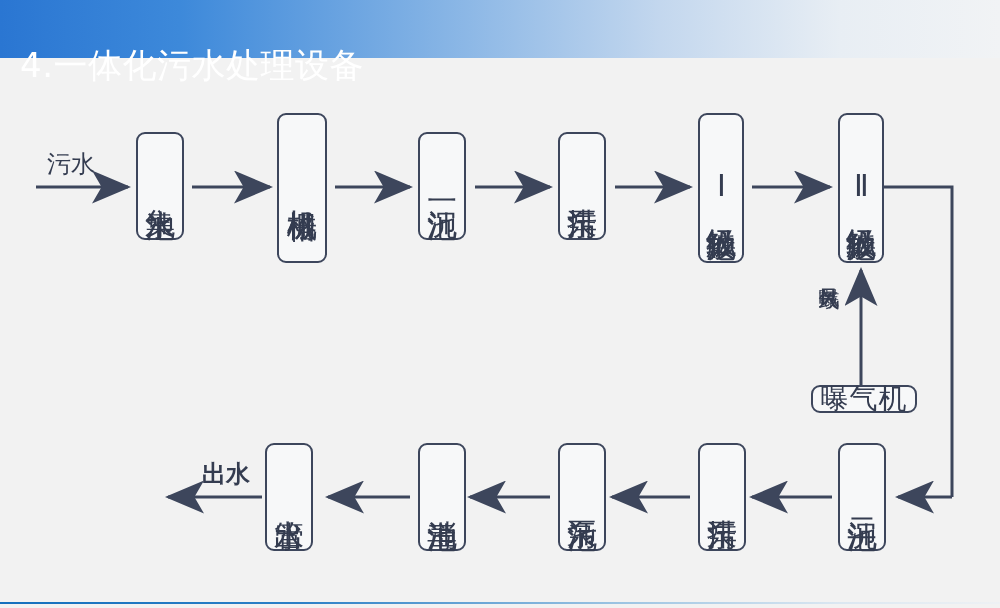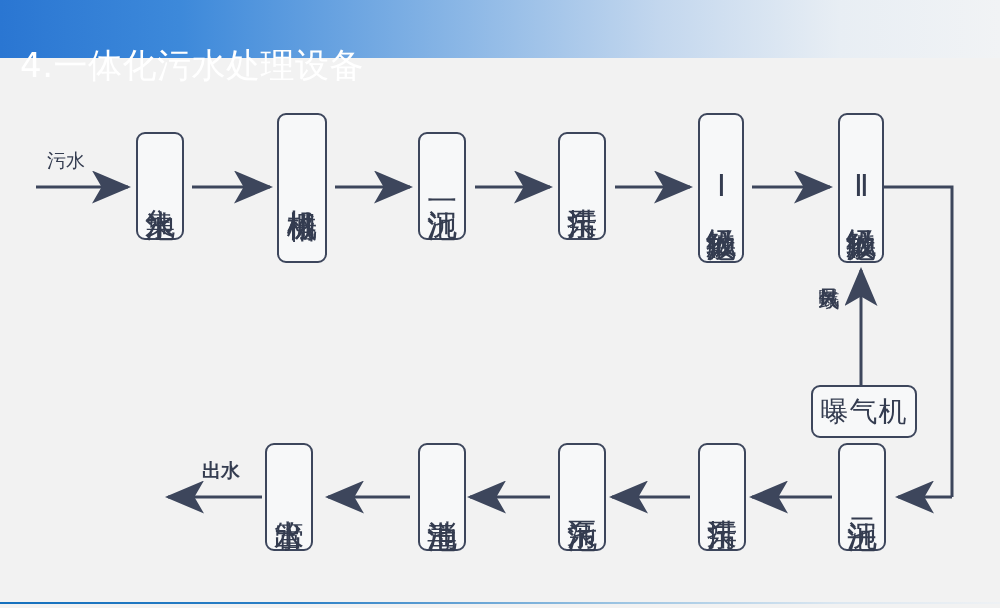--- a/index.html
+++ b/index.html
@@ -49,21 +49,21 @@
   .node.vert .label{
     writing-mode:vertical-rl;
     text-orientation:upright;
     letter-spacing:1px;
   }
   .node.horiz .label{
     font-size:28px;letter-spacing:1px;
   }
   
   .free-label{
-    position:absolute;color:#343c50;font-size:19px;white-space:nowrap;
+    position:absolute;color:#343c50;font-size:24px;white-space:nowrap;
   }
   .free-label.vert{
     writing-mode:vertical-rl;text-orientation:upright;font-size:21px;line-height:1.0;
   }
 </style>
 </head>
 <body>
 
 <div id="header-bar">
   <div id="page-title">4.一体化污水处理设备</div>
@@ -132,21 +132,21 @@
   </div>
 
   <div class="node vert" style="left:698px;top:55px;width:46px;height:150px;">
     <span class="label">Ⅰ级接触池</span>
   </div>
 
   <div class="node vert" style="left:838px;top:55px;width:46px;height:150px;">
     <span class="label">Ⅱ级接触池</span>
   </div>
 
-  <div class="node horiz" style="left:811px;top:327px;width:106px;height:53px;">
+  <div class="node horiz" style="left:811px;top:327px;width:106px;height:28px;">
     <span class="label">曝气机</span>
   </div>
 
   <div class="node vert" style="left:838px;top:385px;width:48px;height:108px;">
     <span class="label">二沉池</span>
   </div>
 
   <div class="node vert" style="left:698px;top:385px;width:48px;height:108px;">
     <span class="label">排污泵</span>
   </div>

